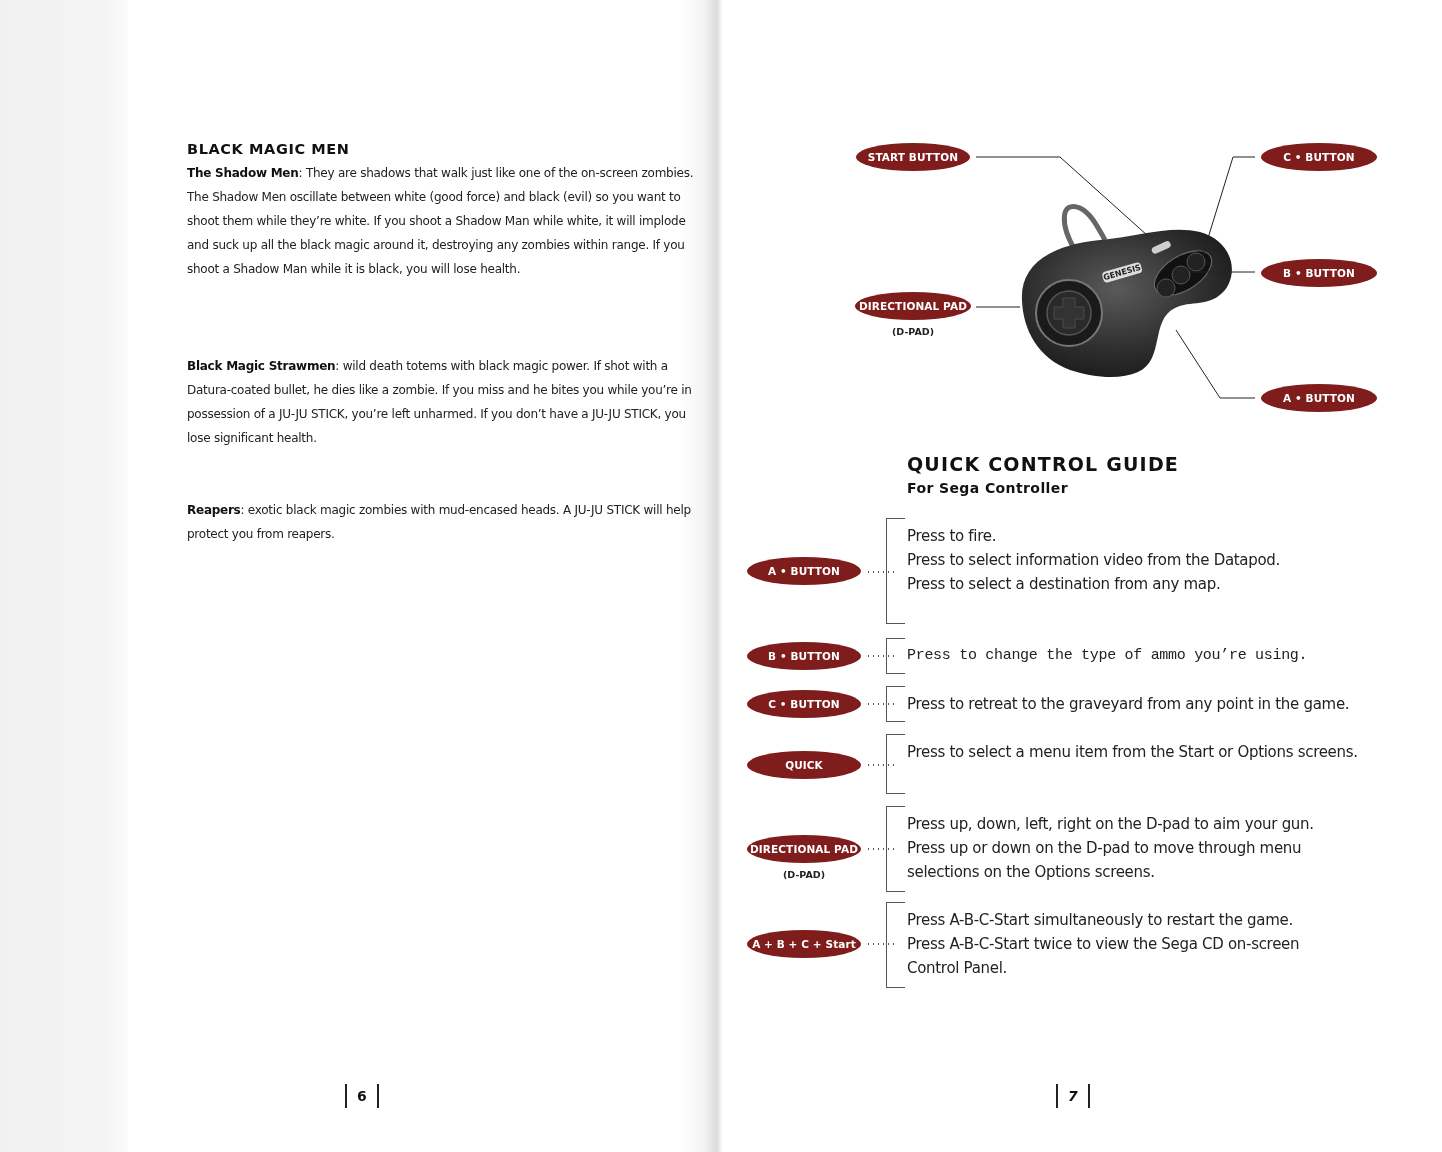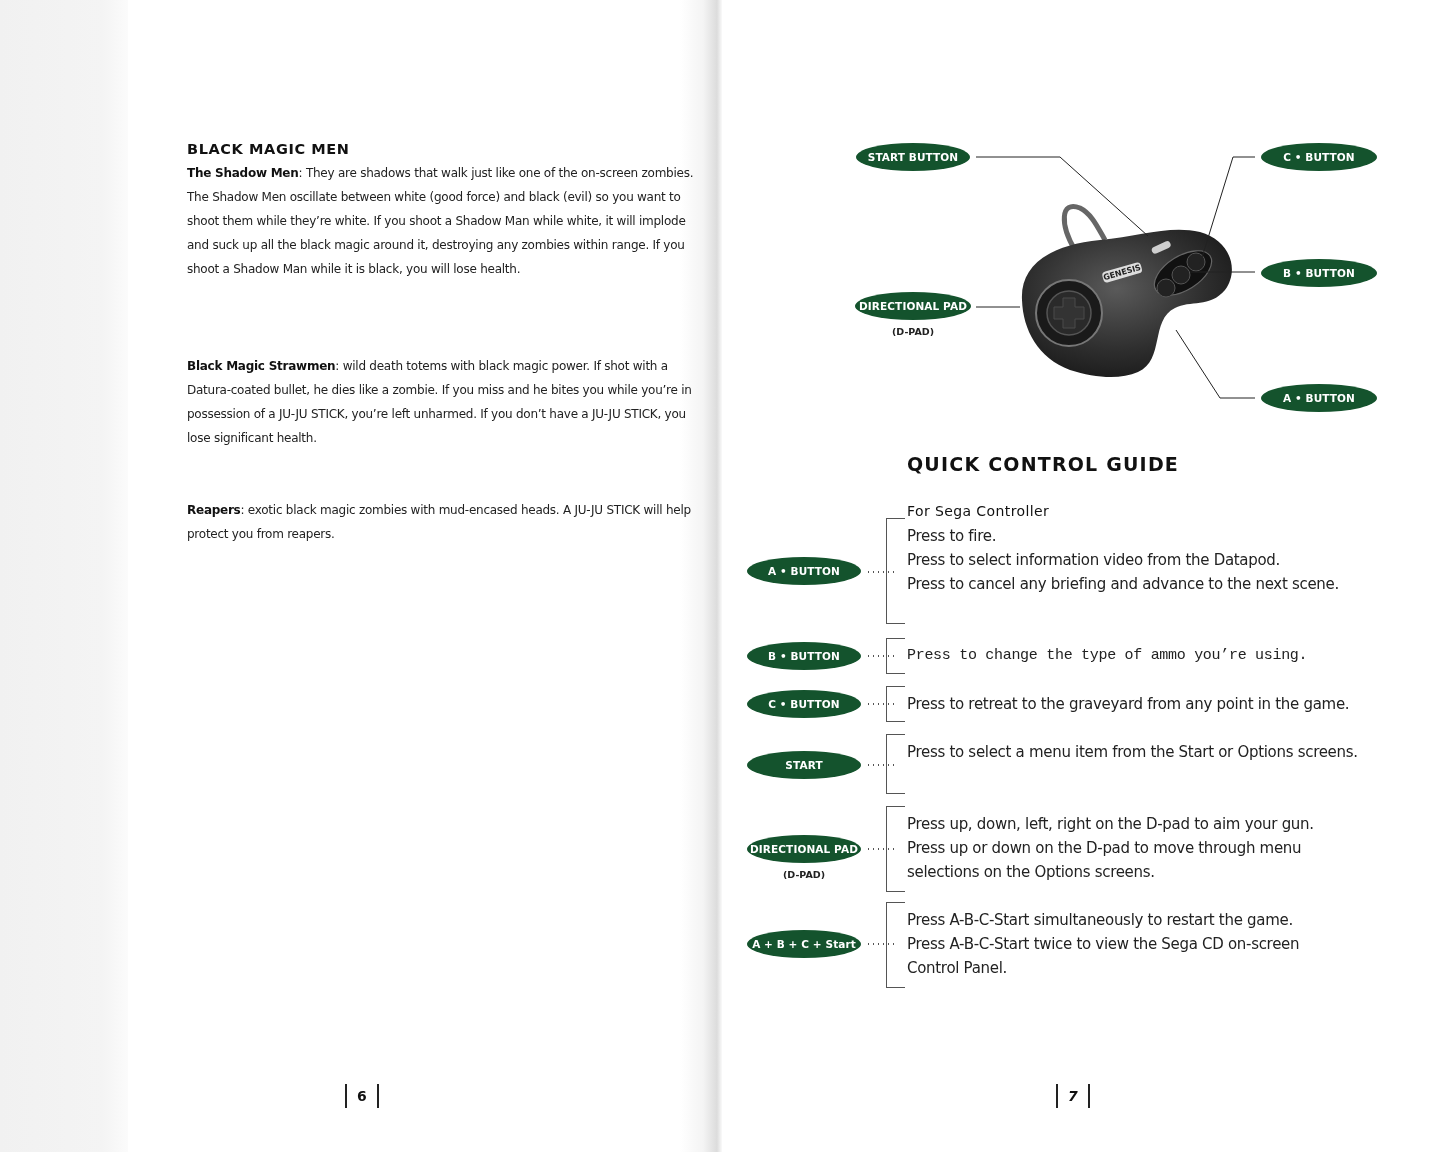--- a/index.html
+++ b/index.html
@@ -44,21 +44,21 @@
     font-family: "DejaVu Sans", sans-serif; font-weight: bold; font-size: 14px; color: #111;
   }
   .page-number .bar { width: 2px; height: 24px; background: #222; }
   .pn-left { left: 345px; }
   .pn-right { left: 336px; }
   .pn-right span.num { font-style: italic; }
 
   
   .pill {
     position: absolute; height: 28px;
-    background: #14532d; color: #fff;
+    background: #7f1d1d; color: #fff;
     border-radius: 50%;
     display: flex; align-items: center; justify-content: center;
     font-family: "DejaVu Sans", sans-serif; font-weight: bold;
     font-size: 10.5px; letter-spacing: 0.1px; white-space: nowrap;
   }
   .sub-label {
     position: absolute; font-family: "DejaVu Sans", sans-serif; font-weight: bold;
     font-size: 9.5px; color: #222; text-align: center;
   }
 
@@ -66,22 +66,22 @@
   .diagram { position: absolute; left: 0; top: 0; width: 722px; height: 430px; }
 
   
   .guide-title {
     position: absolute; left: 187px; top: 453px;
     font-family: "DejaVu Sans", sans-serif; font-weight: bold;
     font-size: 19px; letter-spacing: 1.2px; color: #111;
   }
   .guide-subtitle {
     position: absolute; left: 187px; top: 480px;
-    font-family: "DejaVu Sans", sans-serif; font-weight: normal;
-    font-size: 14px; letter-spacing: 0.4px; color: #111; margin-top: 23px;
+    font-family: "DejaVu Sans", sans-serif; font-weight: bold;
+    font-size: 14px; letter-spacing: 0.4px; color: #111;
   }
   .bracket {
     position: absolute; left: 166px; width: 18px;
     border-left: 1px solid #555; border-top: 1px solid #555; border-bottom: 1px solid #555;
   }
   .dots {
     position: absolute; left: 146px; width: 30px; height: 2px;
     background-image: radial-gradient(circle, #555 0.8px, transparent 1px);
     background-size: 5px 2px; background-repeat: repeat-x;
   }
@@ -175,21 +175,21 @@
   <div class="guide-title">QUICK CONTROL GUIDE</div>
   <div class="guide-subtitle">For Sega Controller</div>
 
   <div>
     <div class="pill" style="left:27px; top:557px; width:114px;">A • BUTTON</div>
     <div class="dots" style="top:571px;"></div>
     <div class="bracket" style="top:518px; height:104px;"></div>
     <div class="desc" style="top:524px;">
       <div>Press to fire.</div>
       <div>Press to select information video from the Datapod.</div>
-      <div>Press to cancel any briefing and advance to the next scene.</div>
+      <div>Press to select a destination from any map.</div>
     </div>
   </div>
 
   <div>
     <div class="pill" style="left:27px; top:642px; width:114px;">B • BUTTON</div>
     <div class="dots" style="top:655px;"></div>
     <div class="bracket" style="top:638px; height:34px;"></div>
     <div class="desc" style="top:644px;font-family:Liberation Mono, monospace;">
       <div>Press to change the type of ammo you’re using.</div>
     </div>
@@ -198,21 +198,21 @@
   <div>
     <div class="pill" style="left:27px; top:690px; width:114px;">C • BUTTON</div>
     <div class="dots" style="top:703px;"></div>
     <div class="bracket" style="top:686px; height:34px;"></div>
     <div class="desc" style="top:692px;">
       <div>Press to retreat to the graveyard from any point in the game.</div>
     </div>
   </div>
 
   <div>
-    <div class="pill" style="left:27px; top:751px; width:114px;">START</div>
+    <div class="pill" style="left:27px; top:751px; width:114px;">QUICK</div>
     <div class="dots" style="top:764px;"></div>
     <div class="bracket" style="top:734px; height:58px;"></div>
     <div class="desc" style="top:740px;">
       <div>Press to select a menu item from the Start or Options screens.</div>
     </div>
   </div>
 
   <div>
     <div class="pill" style="left:27px; top:835px; width:114px;">DIRECTIONAL PAD</div>
     <div class="sub-label" style="left:27px; top:869px; width:114px;">(D-PAD)</div>

